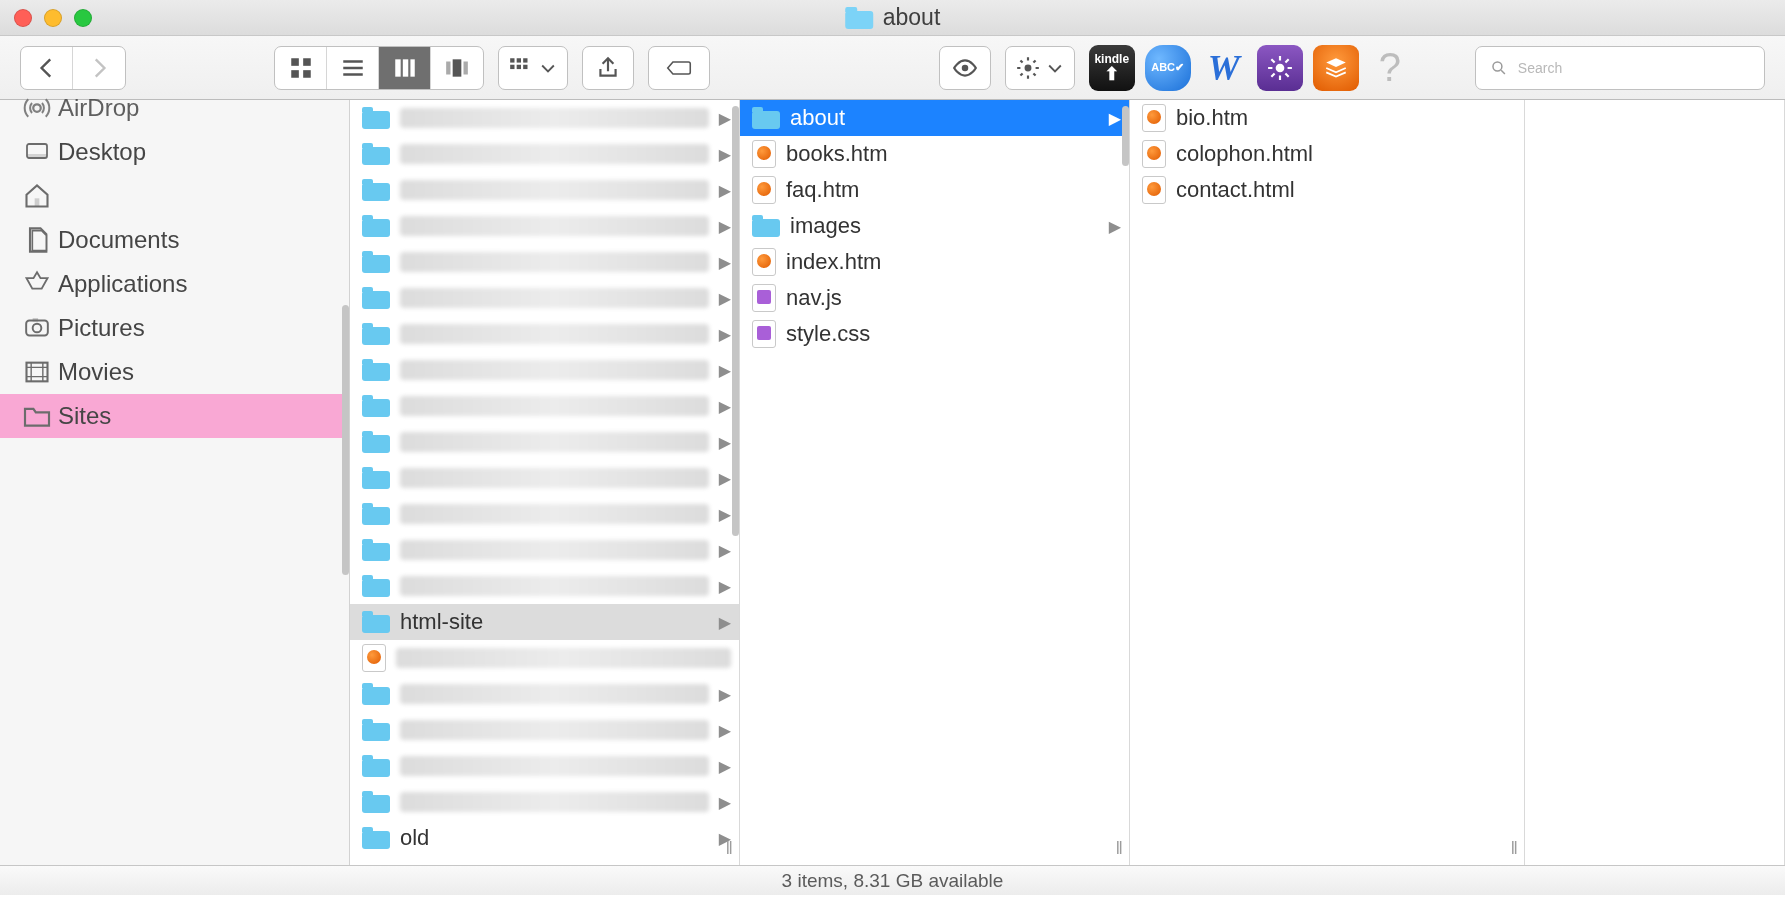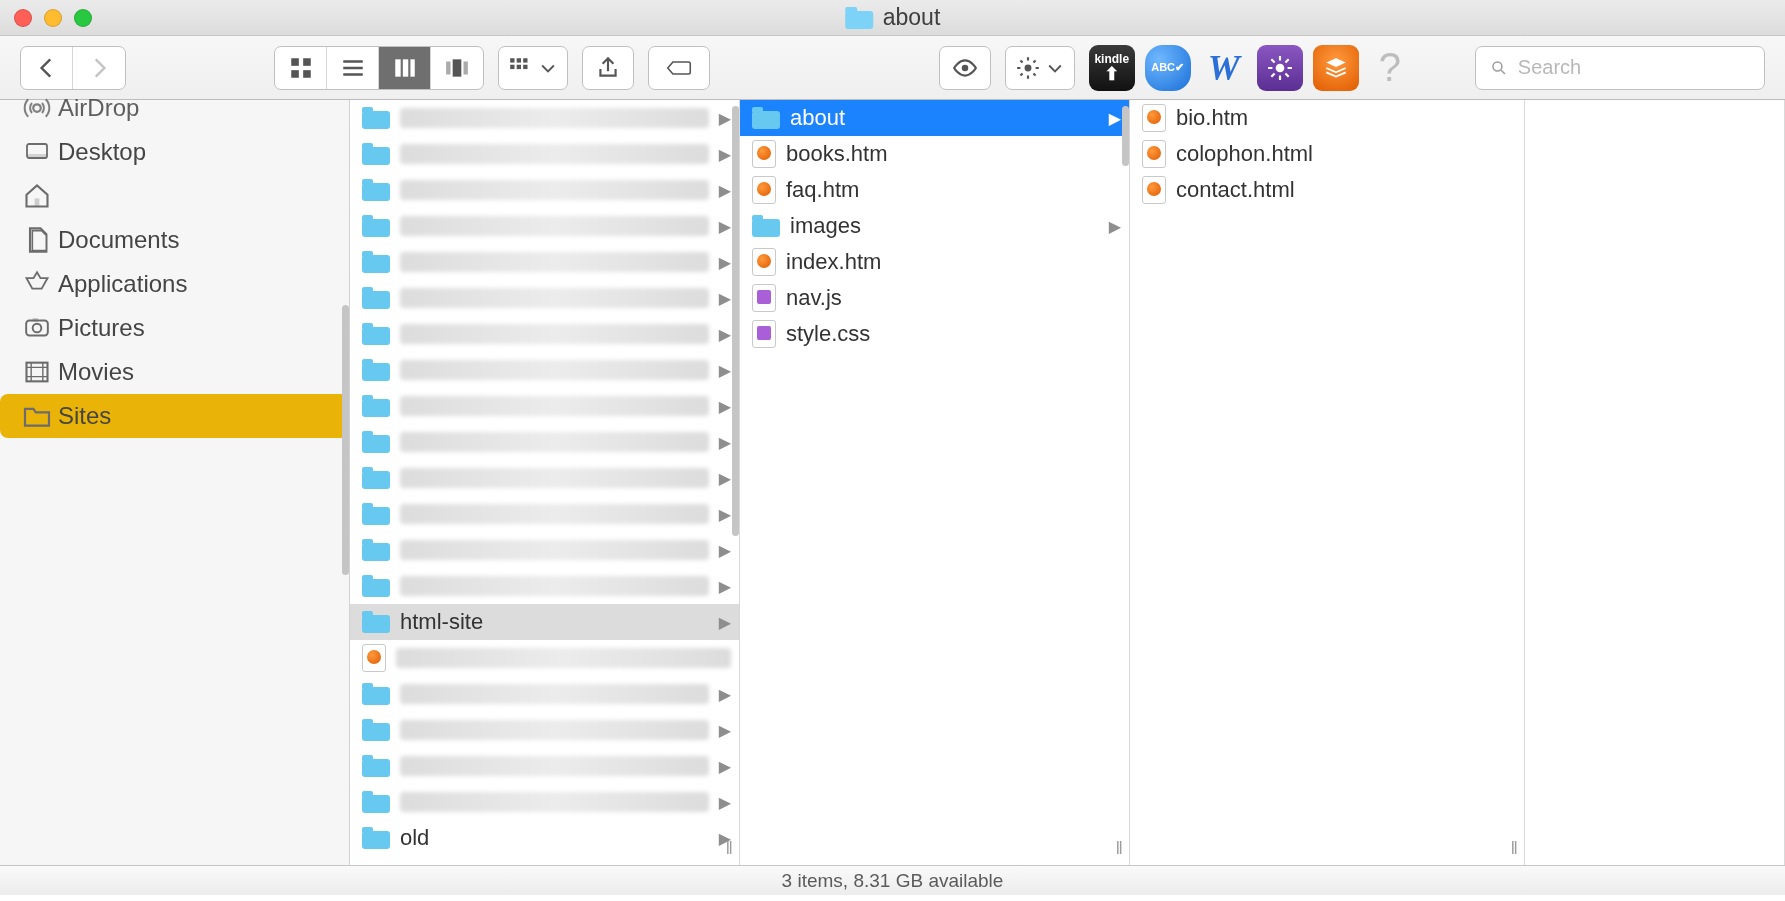--- a/index.html
+++ b/index.html
@@ -30,33 +30,33 @@
   .app-icons { display:flex; gap:10px; align-items:center; }
   .appicon { width:46px; height:46px; border-radius:9px; display:flex; align-items:center; justify-content:center; font-size:16px; font-weight:700; color:#fff; }
   .ai-kindle { background:linear-gradient(#3a3a3a,#111); font-size:12px; text-align:center; line-height:1; flex-direction:column; }
   .ai-kindle span:last-child{font-size:18px;}
   .ai-abci { background:radial-gradient(circle at 30% 30%,#6fb8ff,#1a6fd8); font-size:11px;border-radius:18px; }
   .ai-w { background:transparent; color:#2b6fd8; font-size:36px; font-family:Georgia,serif; font-style:italic; }
   .ai-gear { background:linear-gradient(#8b57c2,#5a2e93); }
   .ai-stack { background:radial-gradient(circle at 50% 35%,#ff9a3c,#e05a00); }
   .help-q { font-size:40px; color:#bdbdbd; font-weight:400; padding:0 6px; }
   .searchbox { width:290px; height:44px; border:1px solid #c0c0c0; border-radius:7px; background:#fff; display:flex; align-items:center; padding:0 14px; gap:10px; color:#9a9a9a; }
-  .searchbox input { border:none; outline:none; font-size:20px; color:#333; width:100%; background:transparent; }
+  .searchbox input { border:none; outline:none; font-size:14px; color:#333; width:100%; background:transparent; }
   .searchbox input::placeholder{color:#b8b8b8;}
 
   
   svg { display:block; }
   .ic { width:26px; height:26px; }
   .ic-sm { width:20px; height:20px; }
 
   
   .main { display:flex; height: calc(901px - 36px - 70px - 30px); }
   .sidebar { width:350px; background:#f6f6f6; border-right:1px solid #d2d2d2; padding-top:4px; position:relative; }
   .sb-item { display:flex; align-items:center; gap:4px; padding:7px 20px; font-size:24px; color:#454545; cursor:pointer; }
-  .sb-item.selected { background:#eab308;border-radius:8px; }
+  .sb-item.selected { background:#f9a8d4; }
   .sb-thumb { position:absolute; right:0; top:205px; width:7px; height:270px; background:#c5c5c5; border-radius:4px; }
   .sb-ic { width:34px; height:30px; display:flex; align-items:center; justify-content:center; color:#6c6c6c; }
 
   .columns { flex:1; display:flex; position:relative; }
   .col { position:relative; border-right:1px solid #d9d9d9; overflow:hidden; background:#fff; }
   .col1 { width:390px; }
   .col2 { width:390px; }
   .col3 { width:395px; }
   .col4 { flex:1; min-width:40px; }
   .row { display:flex; align-items:center; height:36px; padding:0 8px 0 12px; gap:10px; cursor:pointer; }

